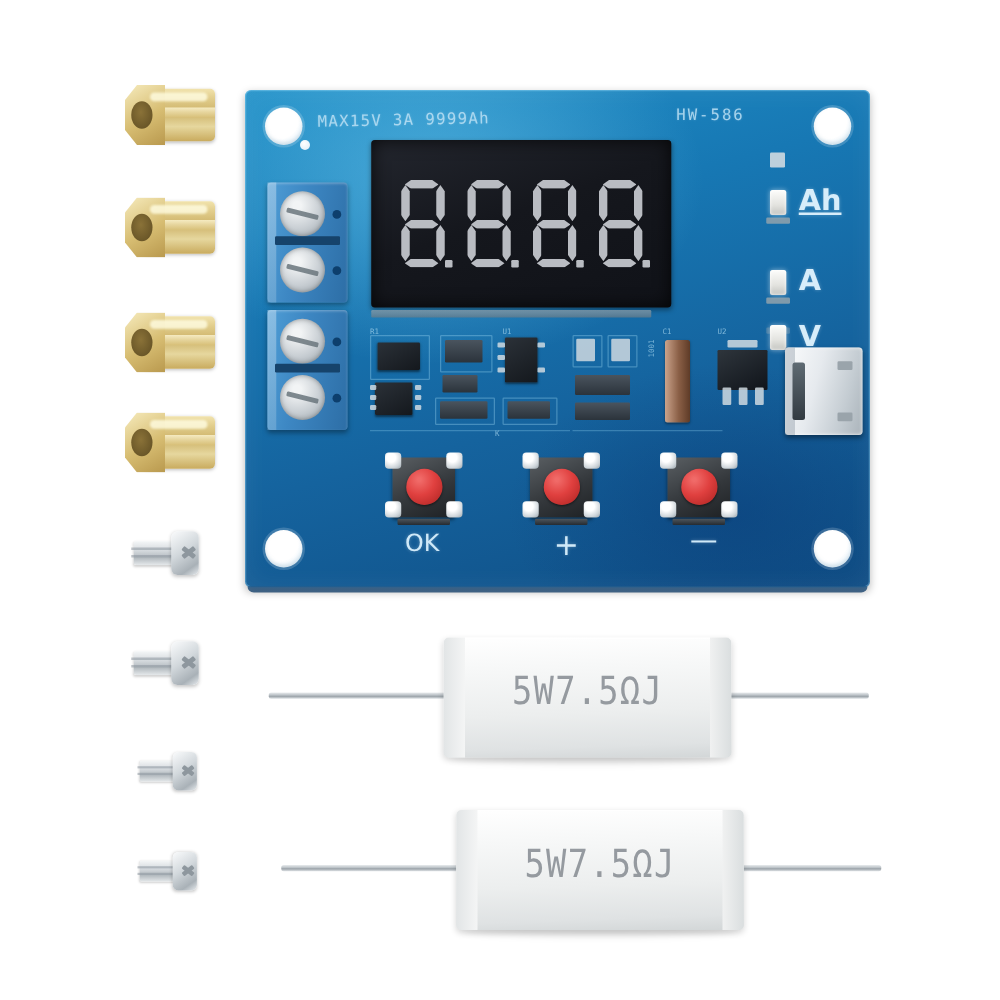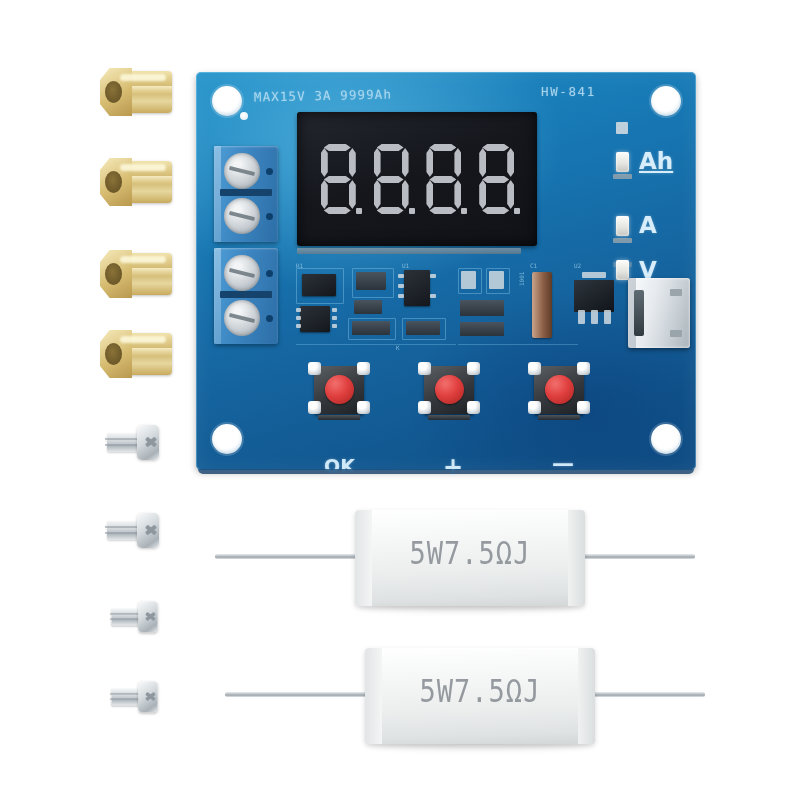--- a/index.html
+++ b/index.html
@@ -99,22 +99,22 @@
         box-shadow:0 2px 3px rgba(0,0,0,.45);}
   .btn .cap{position:absolute;left:17px;top:13px;width:29px;height:29px;border-radius:50%;
         background:radial-gradient(circle at 36% 30%,#f06a68 5%,#e0403f 45%,#ab2220 100%);
         box-shadow:0 1px 2px rgba(0,0,0,.5);}
   .btn .leg{position:absolute;width:13px;height:13px;border-radius:3px;
         background:radial-gradient(circle at 38% 32%,#ffffff 30%,#cdd4d9 70%,#98a2a9 100%);}
   .btn .leg.l1{left:0;top:0;} .btn .leg.l2{right:0;top:0;}
   .btn .leg.l3{left:0;bottom:6px;} .btn .leg.l4{right:0;bottom:6px;}
   .btn .trace{position:absolute;left:10px;right:10px;bottom:0;height:5px;
         background:linear-gradient(#4e565d,#252b31);border-radius:1px;}
-  .btnlbl{position:absolute;color:#cfe9f8;font-size:19px;font-weight:bold;
-          font-family:"DejaVu Sans",sans-serif;text-shadow:0 0 3px rgba(255,255,255,.3);margin-top:31px;}
+  .btnlbl{position:absolute;color:#cfe9f8;font-size:19px;font-weight:normal;
+          font-family:"DejaVu Sans",sans-serif;text-shadow:0 0 3px rgba(255,255,255,.3);}
 
   
   .usb{position:absolute;left:432px;top:206px;width:62px;height:70px;border-radius:3px;
        background:linear-gradient(105deg,#fbfcfd 0%,#e6eaee 40%,#c4ccd2 75%,#aab3ba 100%);
        box-shadow:0 2px 4px rgba(0,0,0,.4), inset 0 0 3px rgba(255,255,255,.9);}
   .usb .slot{position:absolute;left:6px;top:12px;width:10px;height:46px;border-radius:2px;
        background:linear-gradient(#5f6b73,#323a41);}
   .usb .tab{position:absolute;right:8px;width:12px;height:7px;background:#9aa4ab;border-radius:1px;}
   .usb .tab.t1{top:11px;} .usb .tab.t2{bottom:11px;}
   .usb .shade{position:absolute;left:0;top:0;bottom:0;width:8px;background:rgba(120,135,148,.35);}
@@ -179,21 +179,21 @@
   <div class="pcb">
     <div class="pcb-edge"></div>
 
     <div class="hole tl"></div>
     <div class="hole tr"></div>
     <div class="hole bl"></div>
     <div class="hole br"></div>
     <div class="via v1"></div>
 
     <div class="silk rating">MAX15V 3A 9999Ah</div>
-    <div class="silk model">HW-841</div>
+    <div class="silk model">HW-586</div>
 
     <div class="disp">
       <div class="digit">
         <div class="seg h sA"></div>
           <div class="seg h sG"></div>
           <div class="seg h sD"></div>
         <div class="seg v sF"></div>
           <div class="seg v sB"></div>
         <div class="seg v sE"></div>
           <div class="seg v sC"></div>

